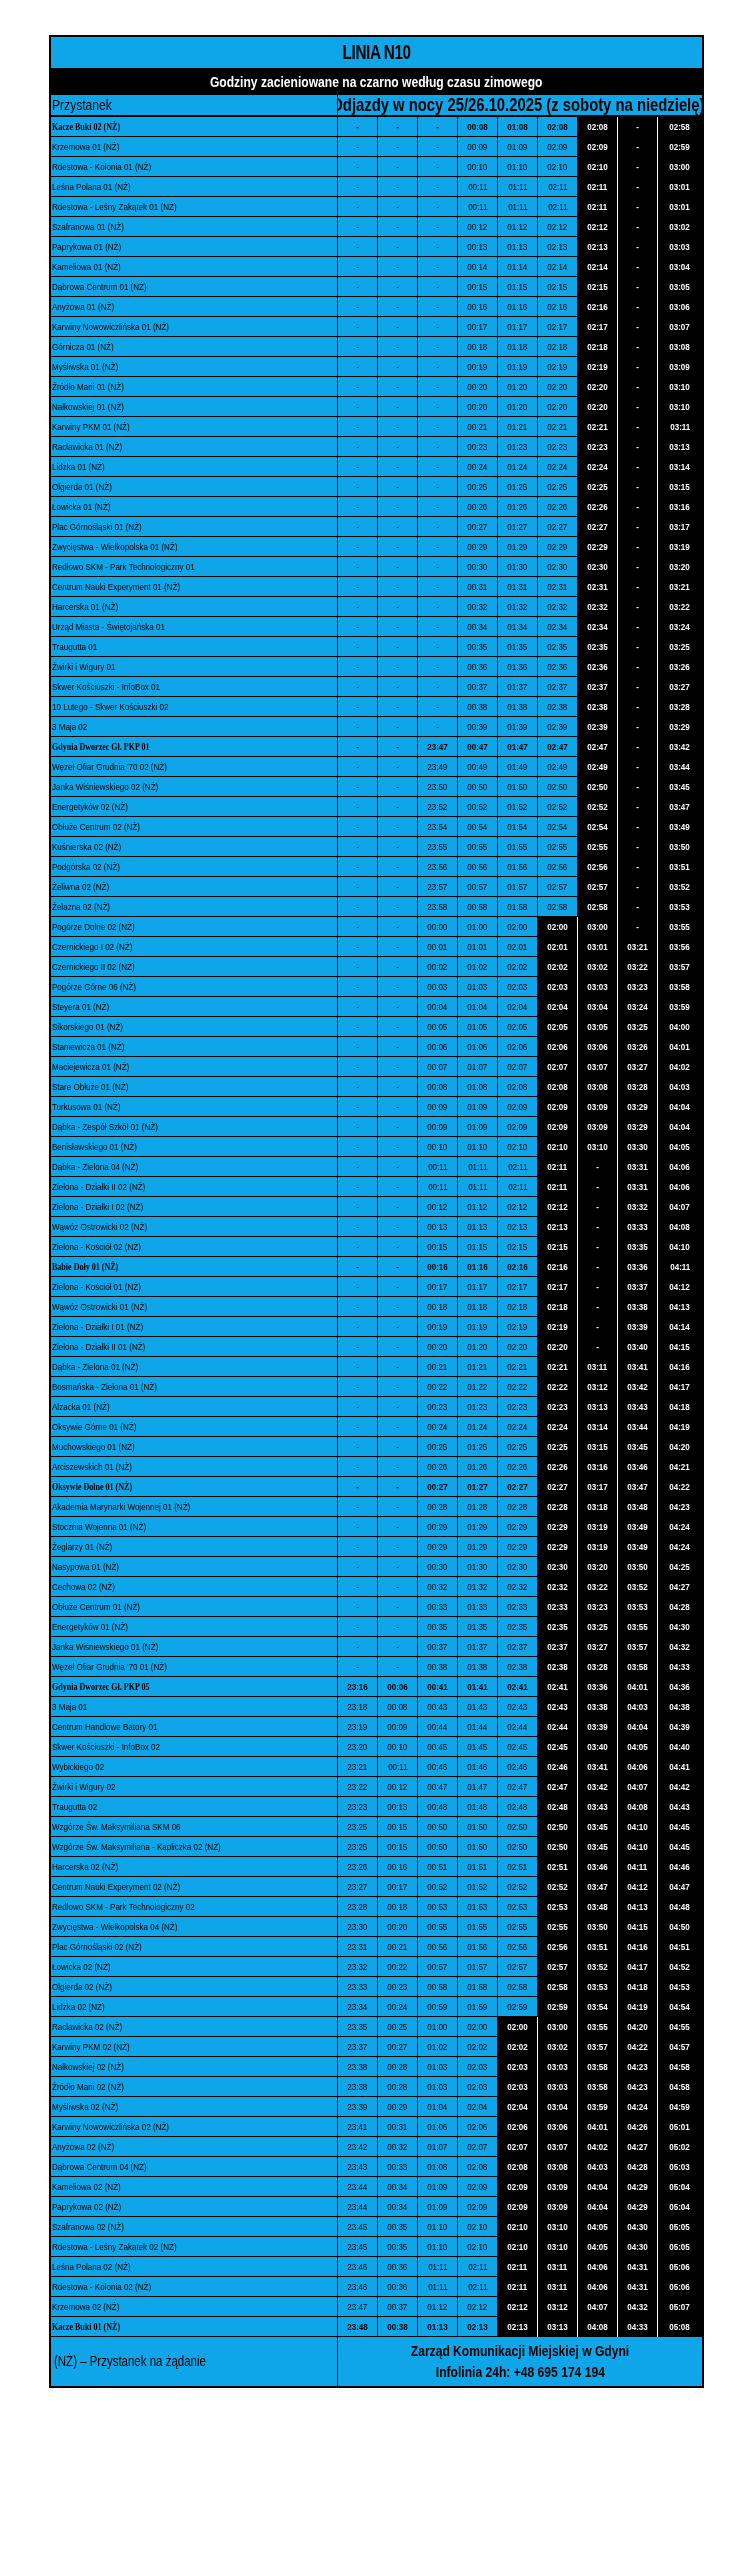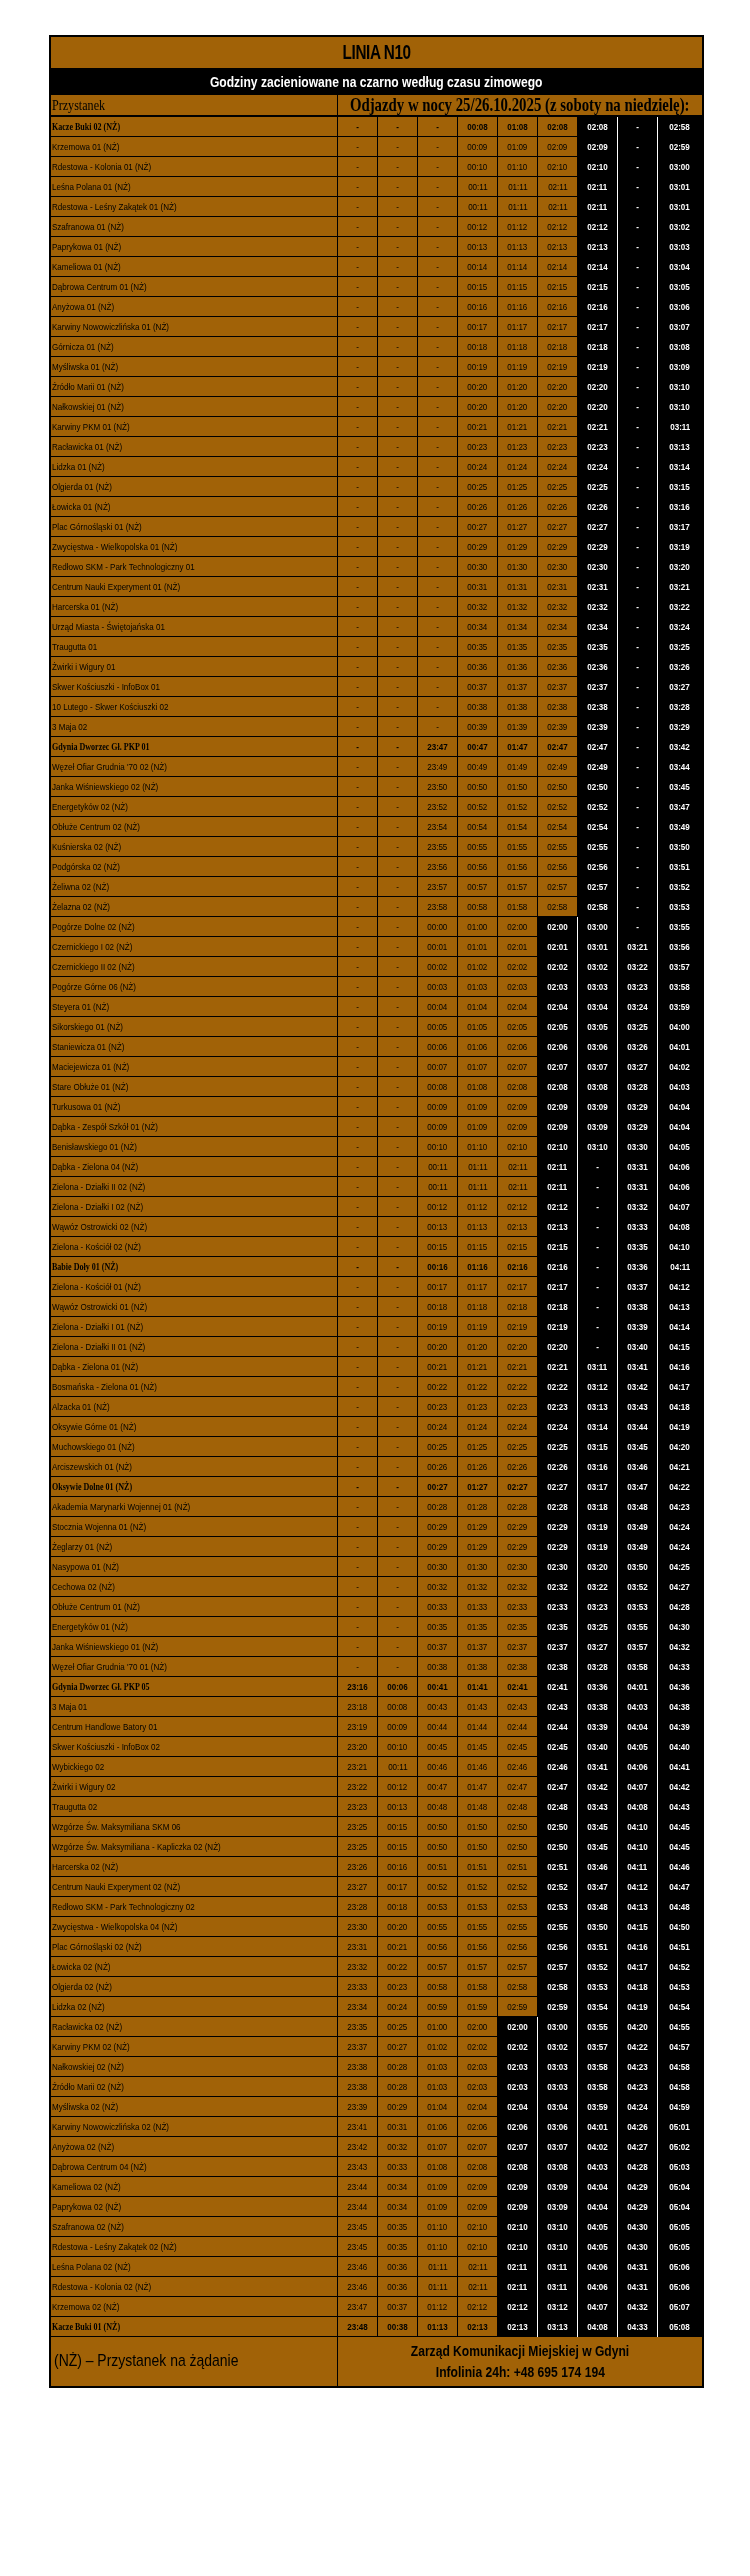--- a/index.html
+++ b/index.html
@@ -1,32 +1,32 @@
 <!DOCTYPE html>
 <html style="font-size:8.2px"><head>
 <meta charset="utf-8">
 <style>
   html, body { margin: 0; padding: 0; background: #ffffff; }
   body { width: 751px; height: 2576px; position: relative; font-family: "Liberation Sans", sans-serif; color: #000; }
   .sheet {
     position: absolute; left: 49px; top: 35px; width: 655px;
-    border: 2.1px solid #000; box-sizing: border-box; background: #a16207;
+    border: 2.1px solid #000; box-sizing: border-box; background: #0ea5e9;
   }
   .title-row {
     height: 31px; display: flex; align-items: center; justify-content: center;
     font-weight: bold; font-size: 19.6px; letter-spacing: -0.5px;
     transform-origin: center; border-bottom: 1px solid #000;
   }
   .title-row span, .subtitle-row span, .hdr span { display: inline-block; transform: scaleX(0.78); transform-origin: center; }
   .subtitle-row {
     height: 25px; background: #000; color: #fff; display: flex; align-items: center; justify-content: center;
     font-weight: bold; font-size: 15.5px; white-space: nowrap;
   }
   .hdr {
-    display: flex; height: 19.6px; border-top: 1px solid #000; border-bottom: 2.1px solid #000; font-family: Liberation Serif, serif;
+    display: flex; height: 19.6px; border-top: 1px solid #000; border-bottom: 2.1px solid #000;
   }
   .hdr .c-stop {
     width: 287px; box-sizing: border-box; border-right: 1.5px solid #000;
     font-size: 15.5px; display: flex; align-items: center; padding-left: 1px; overflow: hidden;
   }
   .hdr .c-stop span { transform-origin: left center; }
   .hdr .c-times {
     flex: 1; font-size: 19px; font-weight: bold; display: flex; align-items: center; justify-content: center; white-space: nowrap; overflow: hidden;
   }
   .rows { display: block; }
@@ -50,21 +50,21 @@
     background: #000; color: #fff; font-weight: bold;
     border-right: 1px solid #fff;
     margin-bottom: -1.5px; height: calc(100% + 1.5px);
   }
   .cell.dark:last-child { border-right: none; }
   .footer {
     display: flex; height: 49px;
   }
   .footer .note {
     width: 287px; box-sizing: border-box; border-right: 1.5px solid #000;
-    font-size: 17px; display: flex; align-items: center; padding-left: 3.1px;
+    font-size: 14px; display: flex; align-items: center; padding-left: 3.1px;
   }
   .footer .note span { display: inline-block; transform: scaleX(0.82); transform-origin: left center; }
   .footer .org {
     flex: 1; display: flex; flex-direction: column; align-items: center; justify-content: center; font-weight: bold; font-size: 15.5px; line-height: 21.6px;
   }
   .footer .org span { display: inline-block; transform: scaleX(0.78); }
 </style>
 </head>
 <body>
 

